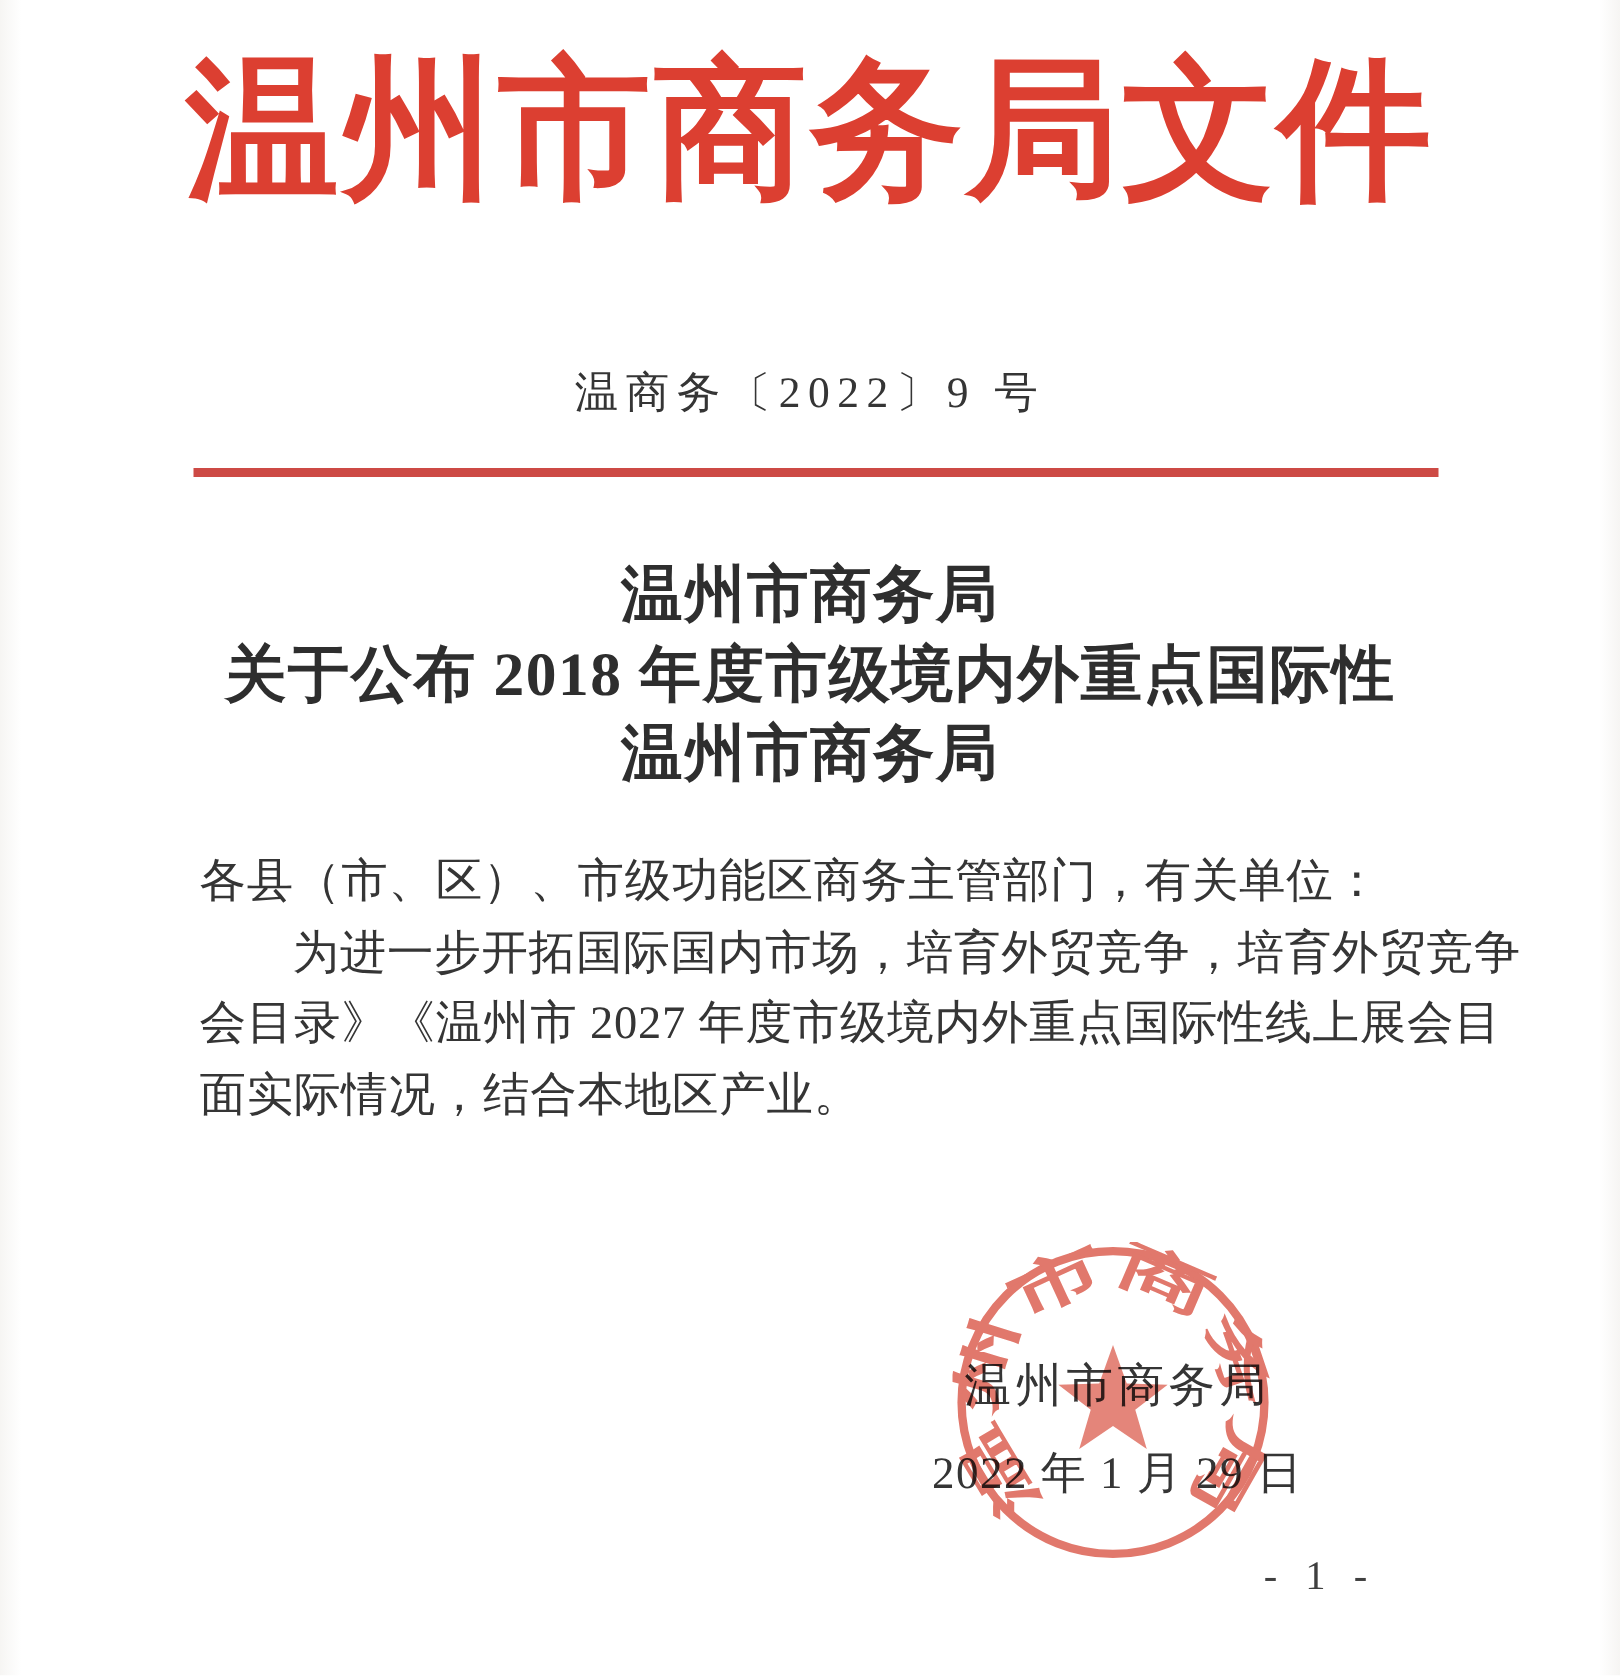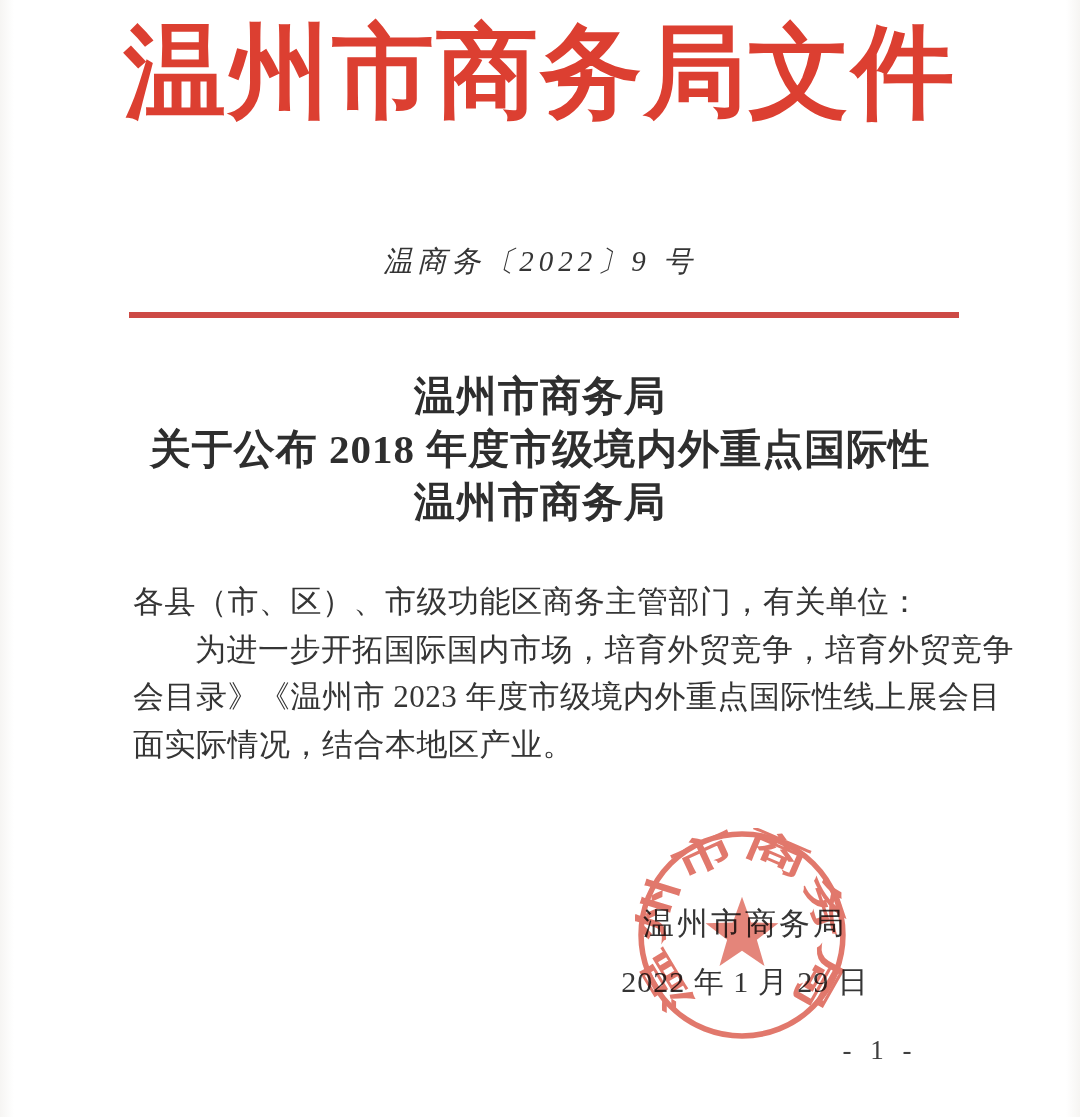--- a/index.html
+++ b/index.html
@@ -14,46 +14,46 @@
     background:#ffffff;
     font-family:"Liberation Serif","DejaVu Serif",serif;
     overflow:hidden;
   }
   .page{
     position:relative;
     width:1080px;height:1117px;
     background:linear-gradient(90deg,#f6f5f3 0px,#ffffff 14px,#ffffff 1066px,#f6f5f3 1080px);
   }
   .header-red{
-    position:absolute;top:5px;left:0;width:100%;
+    position:absolute;top:20px;left:0;width:100%;
     margin:0;text-align:center;
     font-size:102px;font-weight:700;line-height:135px;
     letter-spacing:2px;color:var(--header-red);
     font-family:"Liberation Serif","DejaVu Serif",serif;
   }
   .doc-number{
     position:absolute;top:242px;left:0;width:100%;
     text-align:center;
-    font-size:29px;letter-spacing:5px;color:var(--body-black);font-style:italic;
+    font-size:29px;letter-spacing:5px;color:var(--body-black);
   }
   .red-rule{
     position:absolute;top:312px;left:129px;
     width:830px;height:6px;
     background:var(--rule-red);
   }
   .doc-title{
     position:absolute;top:370px;left:0;width:100%;
     text-align:center;
     font-size:41px;font-weight:700;line-height:53px;
     color:#2e2e2e;letter-spacing:1px;
   }
   .doc-body{
     position:absolute;top:563px;left:133px;width:826px;
     font-size:31px;line-height:47.5px;
-    color:var(--body-black);letter-spacing:0.5px;margin-top:15px;
+    color:var(--body-black);letter-spacing:0.5px;
   }
   .body-line{white-space:nowrap;}
   .body-line.indent{text-indent:2em;}
   .sign-block{
     position:absolute;top:903px;left:555px;width:380px;
     text-align:center;color:var(--body-black);
   }
   .signature{font-size:31px;letter-spacing:3px;margin-bottom:17px;}
   .sign-date{font-size:30px;letter-spacing:1px;}
   .seal{
@@ -80,21 +80,21 @@
 
   <div class="doc-title">
     <div>温州市商务局</div>
     <div>关于公布 2018 年度市级境内外重点国际性</div>
     <div>温州市商务局</div>
   </div>
 
   <div class="doc-body">
     <div class="body-line">各县（市、区）、市级功能区商务主管部门，有关单位：</div>
     <div class="body-line indent">为进一步开拓国际国内市场，培育外贸竞争，培育外贸竞争</div>
-    <div class="body-line">会目录》《温州市 2023 年度市级境内外重点国际性线上展会目</div>
+    <div class="body-line">会目录》《温州市 2027 年度市级境内外重点国际性线上展会目</div>
     <div class="body-line">面实际情况，结合本地区产业。</div>
   </div>
 
   <div class="sign-block">
     <div class="signature">温州市商务局</div>
     <div class="sign-date">2022 年 1 月 29 日</div>
   </div>
 
   <svg class="seal" viewBox="0 0 212 212" xmlns="http://www.w3.org/2000/svg" aria-hidden="true">
     <circle cx="106" cy="106" r="100" fill="none" stroke="#dd6557" stroke-width="5.5"></circle>

